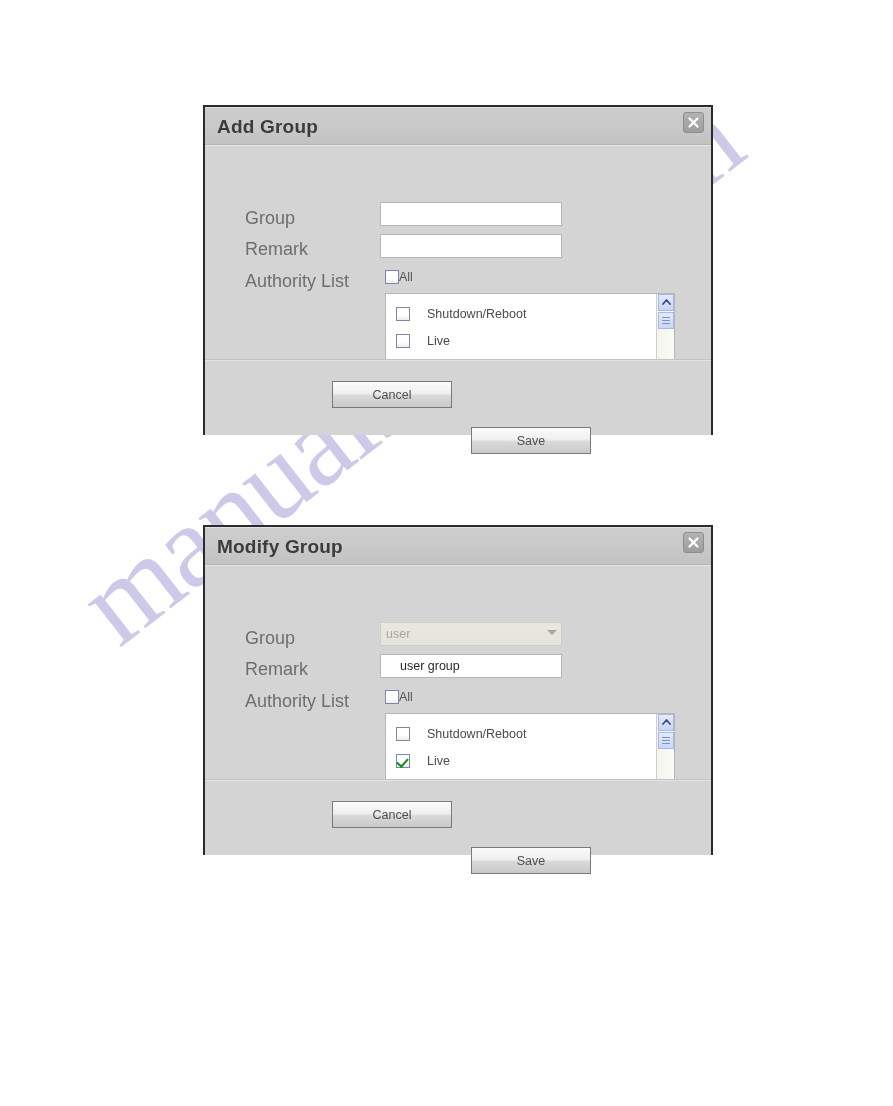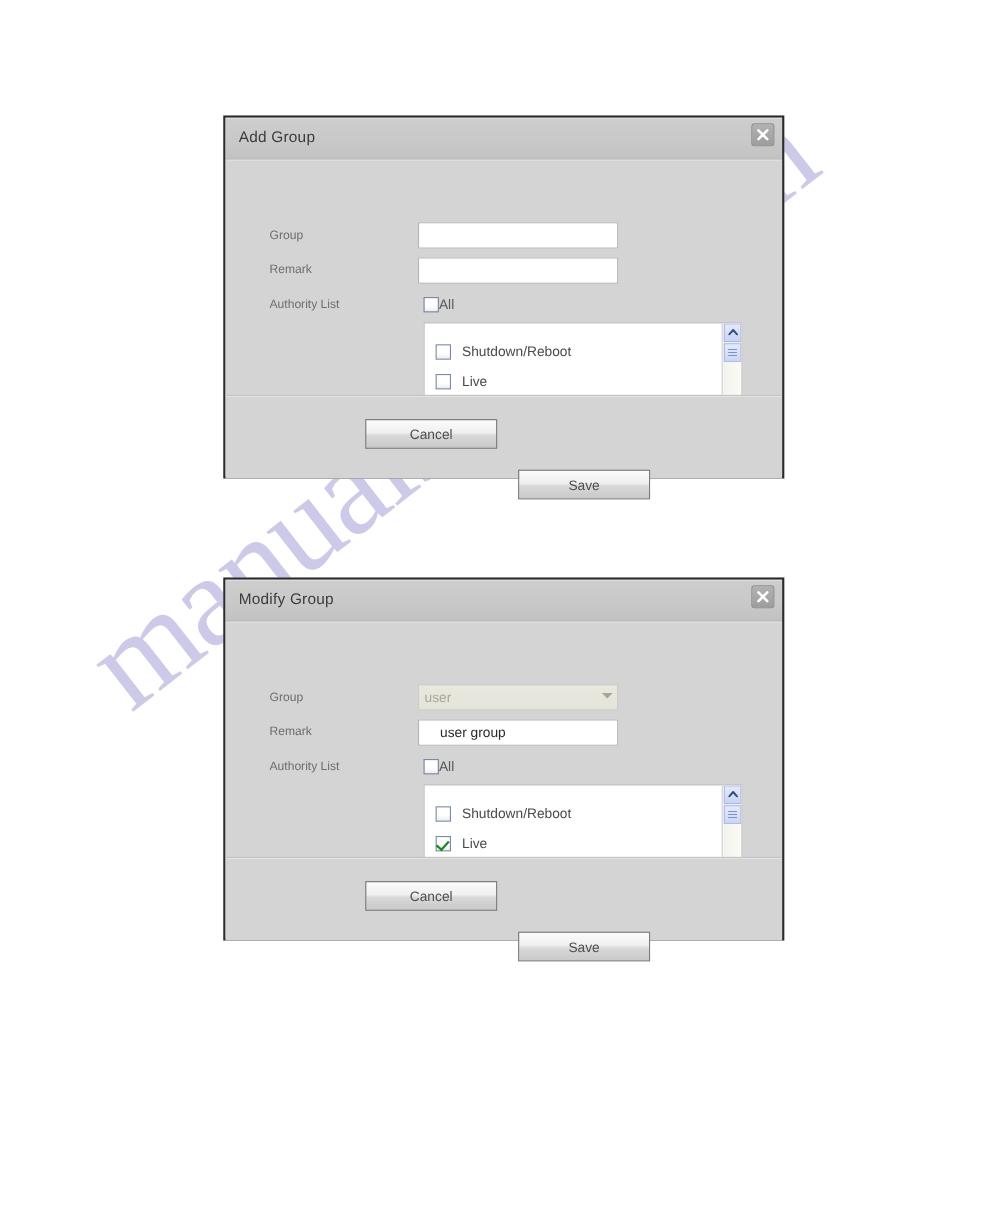--- a/index.html
+++ b/index.html
@@ -55,22 +55,22 @@
     position: relative;
     height: 37px;
     background: linear-gradient(to bottom, #cdcdcd 0%, #c9c9c9 55%, #c2c2c2 100%);
     border-bottom: 1px solid #b4b4b4;
     box-shadow: inset 0 1px 0 #e2e2e2;
   }
   .title-text {
     position: absolute;
     left: 12px;
     top: 9px;
-    font-size: 14px;
-    font-weight: normal;
+    font-size: 19px;
+    font-weight: bold;
     color: #3c3c3c;
     letter-spacing: .2px;
   }
   .close-btn {
     position: absolute;
     right: 7px;
     top: 5px;
     width: 21px;
     height: 21px;
     border-radius: 3px;
@@ -84,21 +84,21 @@
   .body-area {
     position: relative;
     height: 214px;
     background: #d4d4d4;
     box-shadow: inset 0 1px 0 #e6e6e6;
   }
 
   .row-label {
     position: absolute;
     left: 40px;
-    font-size: 11px;
+    font-size: 18px;
     color: #6e6e6e;
   }
   #dlg-add .lbl-group     { top: 63px; }
   #dlg-add .lbl-remark    { top: 94px; }
   #dlg-add .lbl-authority { top: 126px; }
   #dlg-modify .lbl-group     { top: 63px; }
   #dlg-modify .lbl-remark    { top: 94px; }
   #dlg-modify .lbl-authority { top: 126px; }
 
   .text-input {
@@ -183,22 +183,22 @@
     width: 290px;
     height: 103px;
     background: #ffffff;
     border: 1px solid #b6b6b6;
     box-sizing: border-box;
     overflow: hidden;
   }
   .list-items { padding: 6px 0 0 10px; }
   .list-item {
     display: flex;
-    align-items: flex-end;
-    gap: 10px;
+    align-items: center;
+    gap: 17px;
     height: 27px;
     cursor: pointer;
   }
   .list-item-label { font-size: 12.5px; color: #4a4a4a; }
 
   .scrollbar {
     position: absolute;
     right: 0;
     top: 0;
     bottom: 0;

